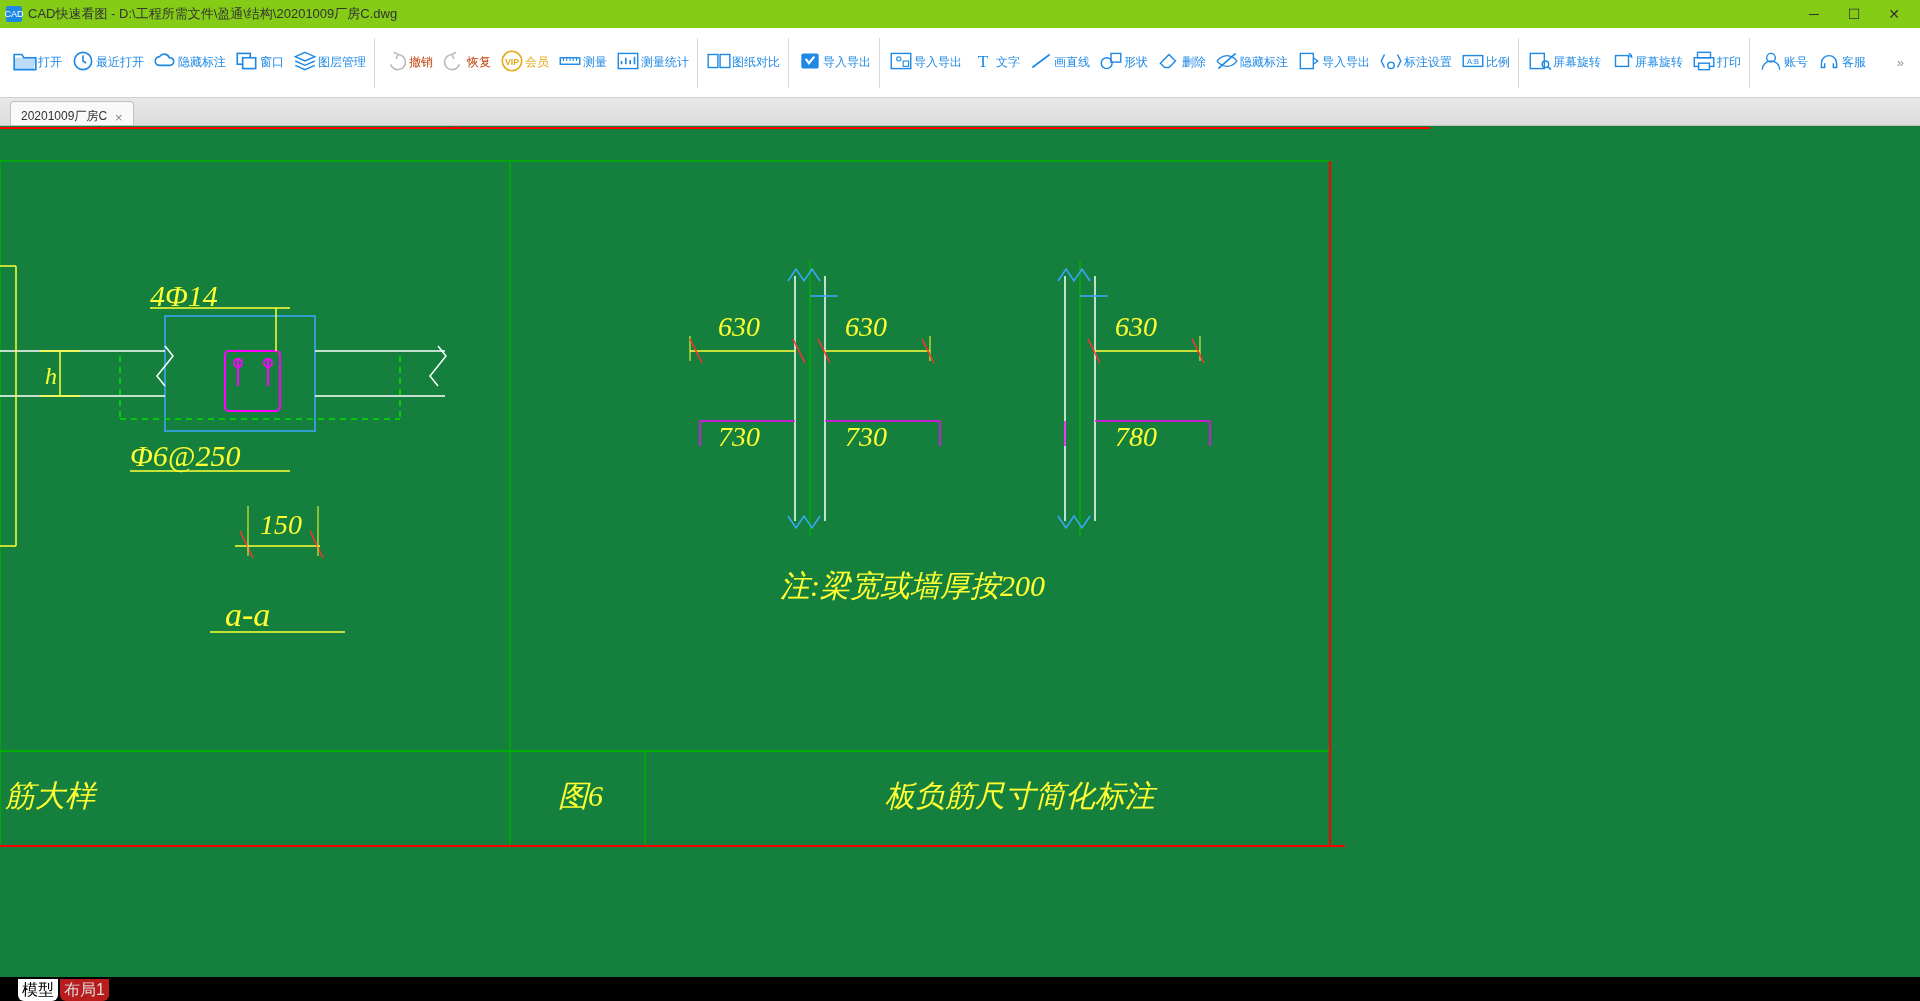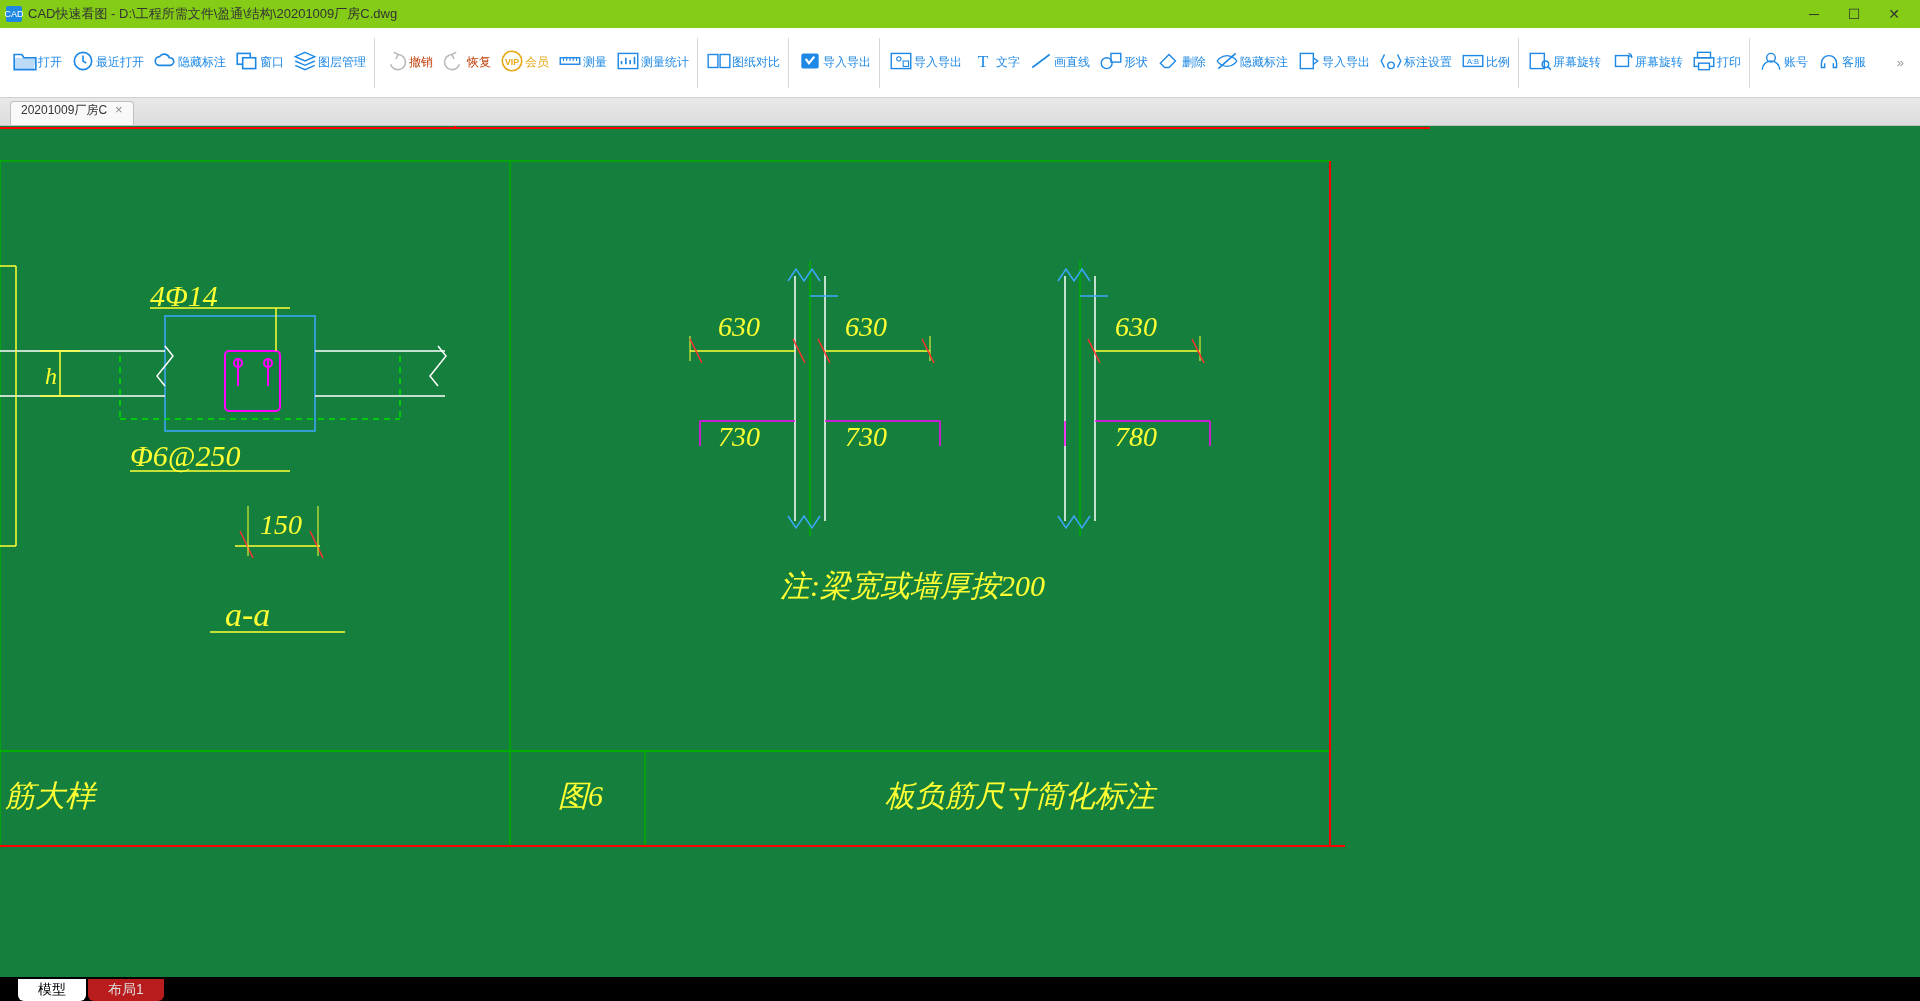--- a/index.html
+++ b/index.html
@@ -87,21 +87,21 @@
   align-items: flex-end;
   padding-left: 10px;
 }
 .doc-tab {
   height: 24px;
   background: #f9f9f9;
   border: 1px solid #c0c0c0;
   border-bottom: none;
   border-radius: 4px 4px 0 0;
   display: flex;
-  align-items: flex-start;
+  align-items: flex-end;
   padding: 0 10px;
   font-size: 12px;
   color: #333;
   gap: 8px;
 }
 .doc-tab .close-x { color: #888; font-size: 13px; cursor: pointer; }
 .canvas-wrap {
   flex: 1;
   background: #15803d;
   position: relative;
@@ -111,22 +111,22 @@
 .canvas-wrap svg { position: absolute; top: 0; left: 0; }
 .bottom-tabs {
   height: 24px;
   background: #000;
   display: flex;
   align-items: flex-end;
   padding-left: 18px;
 }
 .b-tab {
   height: 22px;
-  padding: 0 20px;
-  font-size: 14px;
+  padding: 0 4px;
+  font-size: 16px;
   display: flex;
   align-items: center;
   border-radius: 0 0 6px 6px;
   margin-right: 2px;
   cursor: pointer;
 }
 .b-tab.active { background: #fff; color: #000; }
 .b-tab.inactive { background: #b91c1c; color: #ddd; }
 .cad-txt {
   font-family: "SimSun", "KaiTi", serif;

